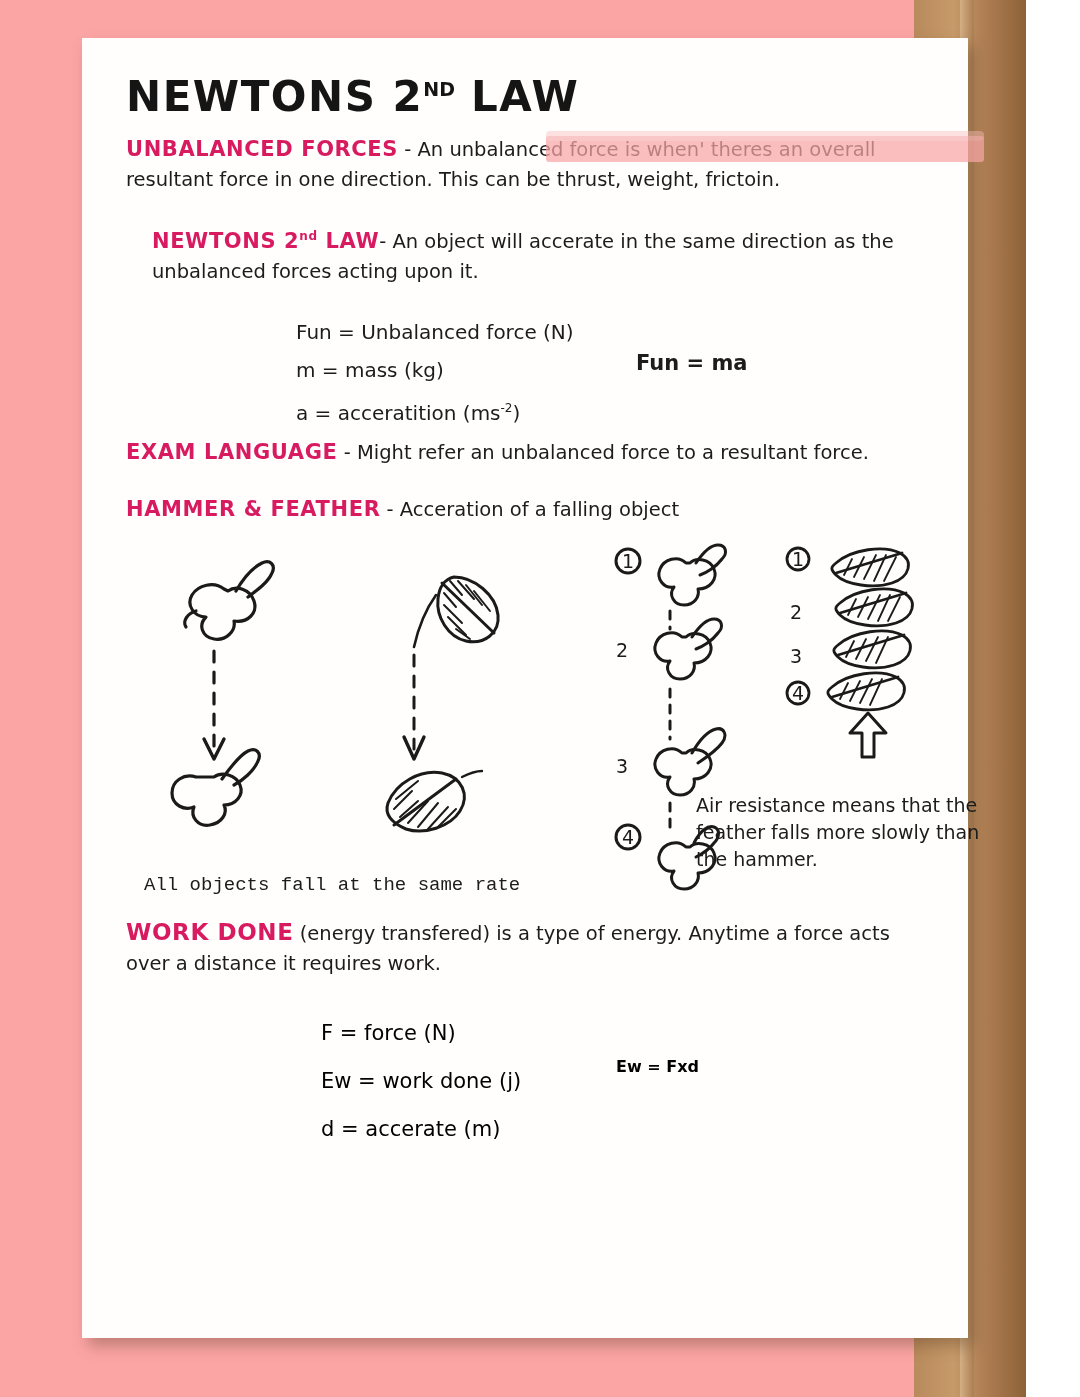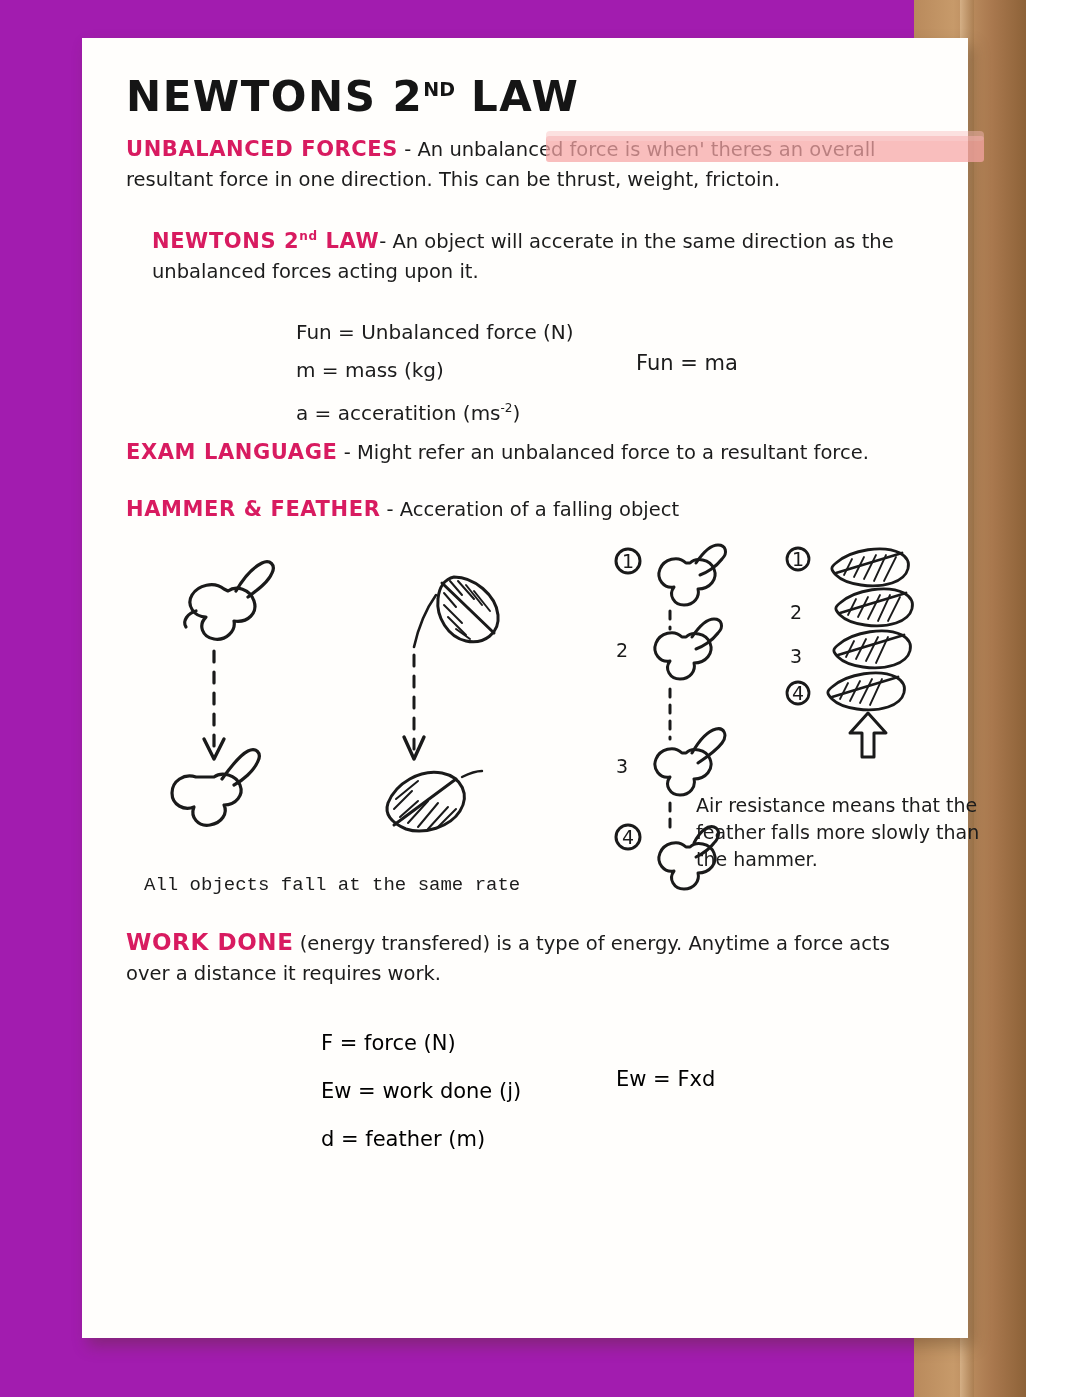--- a/index.html
+++ b/index.html
@@ -12,21 +12,21 @@
     height: 1397px;
     position: relative;
     font-family: "DejaVu Sans", sans-serif;
     overflow: hidden;
   }
   
   .desk {
     position: absolute;
     top: 0; left: 0;
     width: 1026px; height: 1397px;
-    background: #a21caf;
+    background: #fca5a5;
   }
   .wood {
     position: absolute;
     right: 0; top: 0;
     width: 112px; height: 1397px;
     background: linear-gradient(90deg,#b98a5c 0%, #c79a6a 35%, #a9784e 70%, #8d6238 100%);
   }
   .wood-inner {
     position: absolute;
     right: 52px; top: 0;
@@ -104,54 +104,56 @@
     left: 180px; top: 0;
     font-size: 20px;
     line-height: 38px;
     color: #1c1c1c;
   }
   .formula-right {
     position: absolute;
     left: 520px; top: 38px;
     font-size: 21px;
     color: #1c1c1c;
+    font-weight: bold;
   }
   .sup-neg { font-size: 12px; vertical-align: super; }
 
   .diagram-area {
     position: relative;
     height: 370px;
     margin-top: 16px;
   }
   .caption {
     position: absolute;
     font-size: 19px;
     color: #1c1c1c;
     line-height: 27px;
     margin-top: 33px;
   }
   .cap-rate { left: 28px; top: 298px; font-family: Liberation Mono, monospace; }
   .cap-air  { left: 580px; top: 218px; width: 290px; }
 
-  .workdone-block { margin-top: 16px; }
+  .workdone-block { margin-top: 6px; }
   .formula-block2 {
     margin: 30px 0 0 0;
     position: relative;
     height: 150px;
   }
   .f2-left {
     position: absolute;
     left: 205px; top: 0;
     font-size: 21px;
     line-height: 48px;
   }
   .f2-right {
     position: absolute;
     left: 500px; top: 48px;
-    font-size: 21px;
+    font-size: 16px;
+    font-weight: bold;
   }
   svg { display:block; overflow: visible; }
 </style>
 </head>
 <body>
 
 <div class="desk">
   <div class="wood">
     <div class="wood-inner"></div>
   </div>
@@ -334,20 +336,20 @@
 
       <div class="para workdone-block">
         <span class="label" style="font-size:23px;">WORK DONE</span>
         <span>(energy transfered) is a type of energy. Anytime a force acts over a distance it requires work.</span>
       </div>
 
       <div class="formula-block2">
         <div class="f2-left">
           <div>F = force (N)</div>
           <div>Ew = work done (j)</div>
-          <div>d = feather (m)</div>
+          <div>d = accerate (m)</div>
         </div>
         <div class="f2-right">Ew = Fxd</div>
       </div>
 
     </div>
   </div>
 </div>
 
 </body></html>

